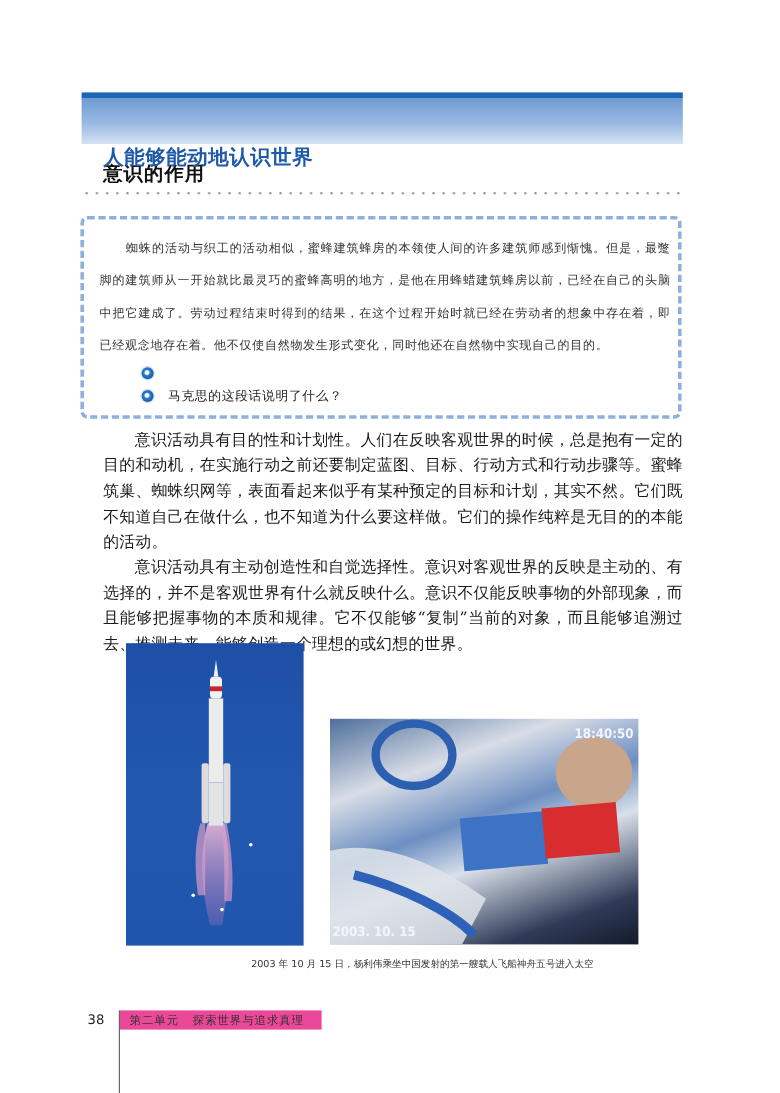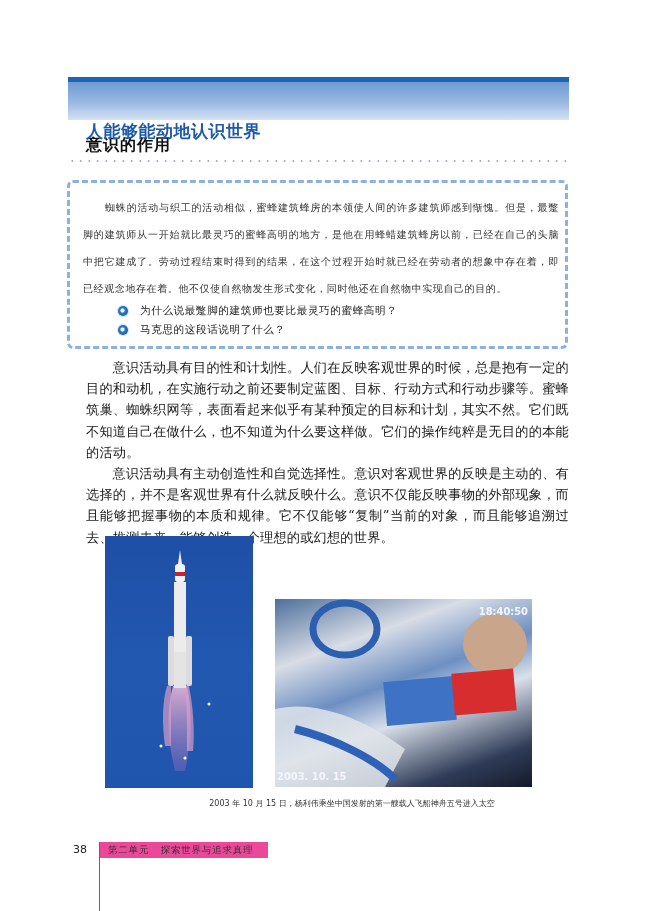--- a/index.html
+++ b/index.html
@@ -107,21 +107,20 @@
 <div class="abs subheading">人能够能动地认识世界</div>
 <div class="abs dot-rule"></div>
 
 <div class="abs quote-box">
   <div class="quote-text">
     <p>蜘蛛的活动与织工的活动相似，蜜蜂建筑蜂房的本领使人间的许多建筑师感到惭愧。但是，最蹩脚的建筑师从一开始就比最灵巧的蜜蜂高明的地方，是他在用蜂蜡建筑蜂房以前，已经在自己的头脑中把它建成了。劳动过程结束时得到的结果，在这个过程开始时就已经在劳动者的想象中存在着，即已经观念地存在着。他不仅使自然物发生形式变化，同时他还在自然物中实现自己的目的。</p>
   </div>
   <div class="questions">
     <div class="question">
       <span class="bullet"></span>
-      <span>为什么说最蹩脚的建筑师也要比最灵巧的蜜蜂高明？</span>
     </div>
     <div class="question">
       <span class="bullet"></span>
       <span>马克思的这段话说明了什么？</span>
     </div>
   </div>
 </div>
 
 <div class="abs body-text">
   <p>意识活动具有目的性和计划性。人们在反映客观世界的时候，总是抱有一定的目的和动机，在实施行动之前还要制定蓝图、目标、行动方式和行动步骤等。蜜蜂筑巢、蜘蛛织网等，表面看起来似乎有某种预定的目标和计划，其实不然。它们既不知道自己在做什么，也不知道为什么要这样做。它们的操作纯粹是无目的的本能的活动。</p>

